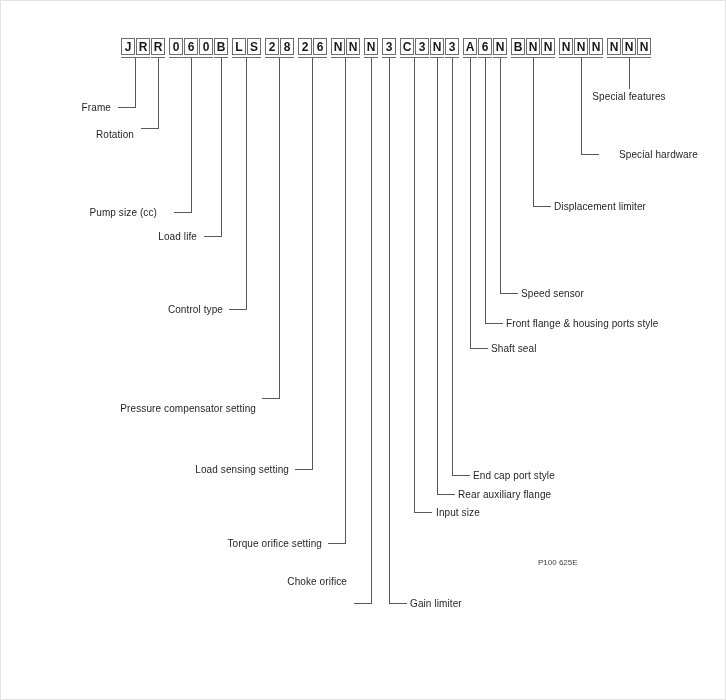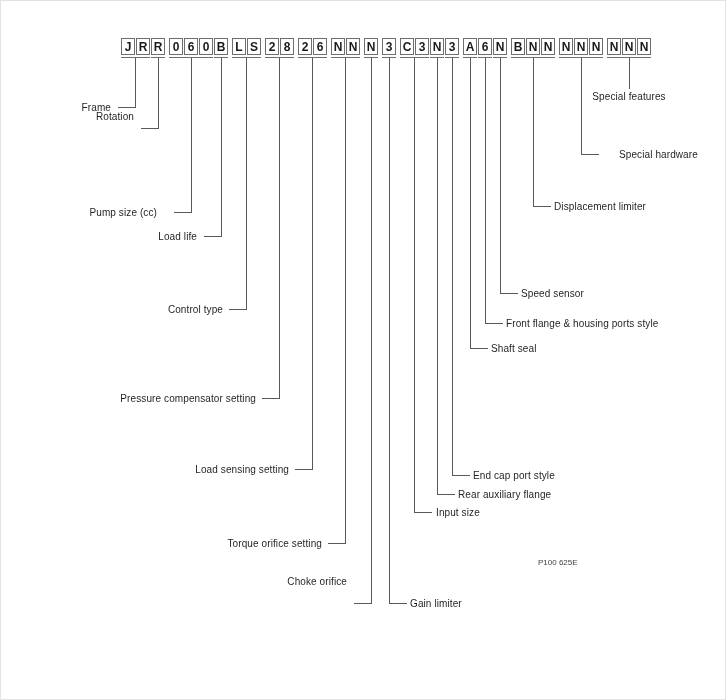--- a/index.html
+++ b/index.html
@@ -172,25 +172,25 @@
   <div class="hl" style="left:414px;top:511px"></div>
   <div class="hl" style="left:437px;top:493px"></div>
   <div class="hl" style="left:452px;top:474px"></div>
   <div class="hl" style="left:470px;top:347px"></div>
   <div class="hl" style="left:485px;top:322px"></div>
   <div class="hl" style="left:500px;top:292px"></div>
   <div class="hl" style="left:533px;top:205px"></div>
   <div class="hl" style="left:581px;top:153px"></div>
 
   <div class="lbl" style="right:614px;top:106px">Frame</div>
-  <div class="lbl" style="right:591px;top:115px">Rotation</div>
+  <div class="lbl" style="right:591px;top:133px">Rotation</div>
   <div class="lbl" style="right:568px;top:211px">Pump size (cc)</div>
   <div class="lbl" style="right:528px;top:235px">Load life</div>
   <div class="lbl" style="right:502px;top:308px">Control type</div>
-  <div class="lbl" style="right:469px;top:397px">Pressure compensator setting</div>
+  <div class="lbl" style="right:469px;top:407px">Pressure compensator setting</div>
   <div class="lbl" style="right:436px;top:468px">Load sensing setting</div>
   <div class="lbl" style="right:403px;top:542px">Torque orifice setting</div>
   <div class="lbl" style="right:378px;top:580px">Choke orifice</div>
 
   <div class="lbl" style="left:409px;top:602px">Gain limiter</div>
   <div class="lbl" style="left:435px;top:511px">Input size</div>
   <div class="lbl" style="left:457px;top:493px">Rear auxiliary flange</div>
   <div class="lbl" style="left:472px;top:474px">End cap port style</div>
   <div class="lbl" style="left:490px;top:347px">Shaft seal</div>
   <div class="lbl" style="left:505px;top:322px">Front flange &amp; housing ports style</div>

